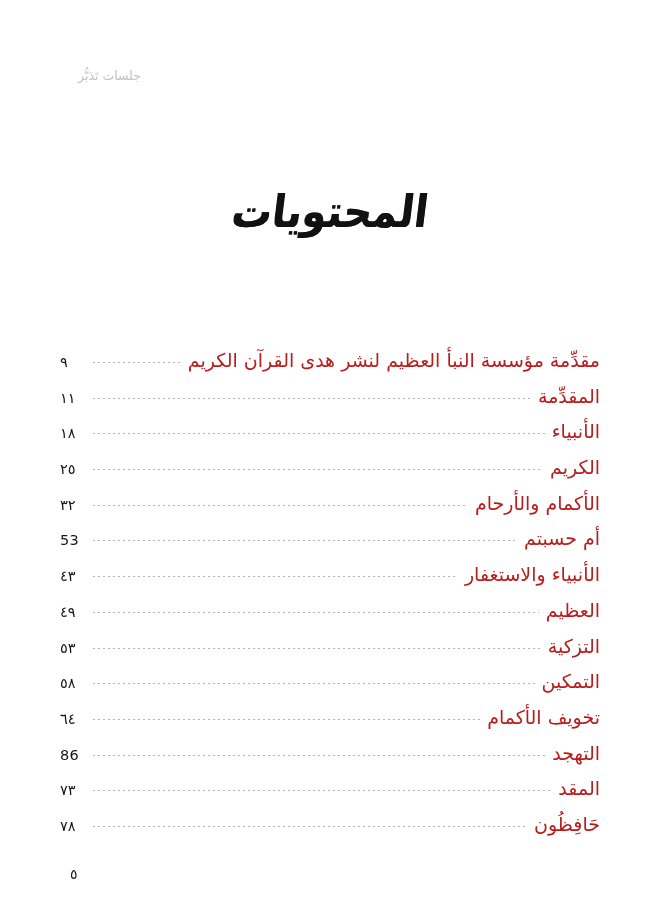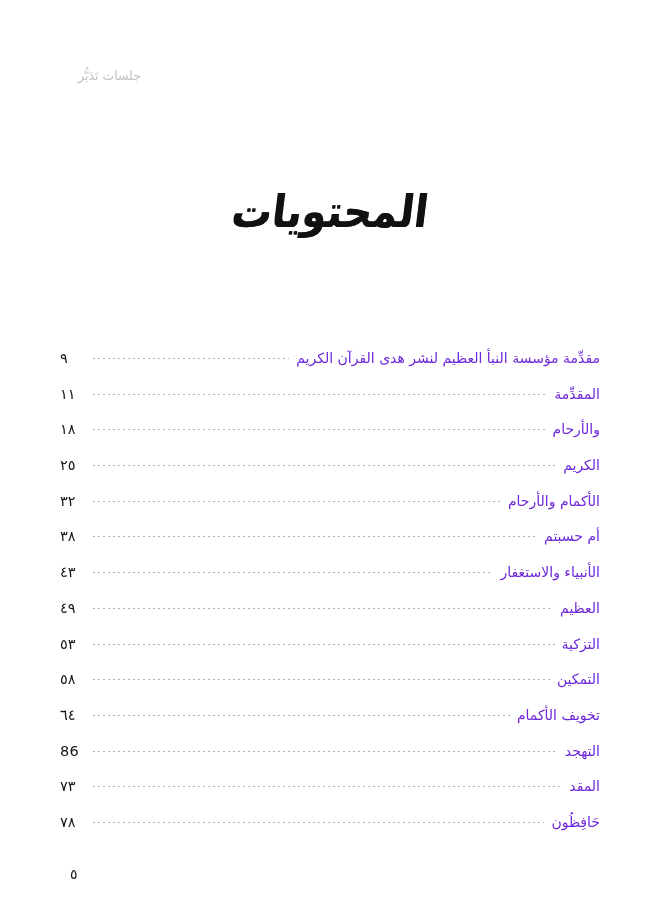--- a/index.html
+++ b/index.html
@@ -73,22 +73,22 @@
     width: 540px;
   }
   .toc-row {
     display: flex;
     align-items: baseline;
     direction: rtl;
     height: 35.7px;
     white-space: nowrap;
   }
   .toc-title {
-    font-size: 14px;
-    color: #6d28d9;
+    font-size: 19px;
+    color: #b91c1c;
     direction: rtl;
     flex: 0 0 auto;
     order: 1;
     line-height: 1.1;
     letter-spacing: 0.1px;
   }
   .toc-leader {
     order: 2;
     flex: 1 1 auto;
     margin: 0 7px 0 7px;
@@ -138,38 +138,38 @@
         <span class="toc-title">مقدِّمة مؤسسة النبأ العظيم لنشر هدى القرآن الكريم</span>
         <span class="toc-leader"></span>
         <span class="toc-page">٩</span>
       </div>
       <div class="toc-row">
         <span class="toc-title">المقدِّمة</span>
         <span class="toc-leader"></span>
         <span class="toc-page">١١</span>
       </div>
       <div class="toc-row">
-        <span class="toc-title">والأرحام</span>
+        <span class="toc-title">الأنبياء</span>
         <span class="toc-leader"></span>
         <span class="toc-page">١٨</span>
       </div>
       <div class="toc-row">
         <span class="toc-title">الكريم</span>
         <span class="toc-leader"></span>
         <span class="toc-page">٢٥</span>
       </div>
       <div class="toc-row">
         <span class="toc-title">الأكمام والأرحام</span>
         <span class="toc-leader"></span>
         <span class="toc-page">٣٢</span>
       </div>
       <div class="toc-row">
         <span class="toc-title">أم حسبتم</span>
         <span class="toc-leader"></span>
-        <span class="toc-page">٣٨</span>
+        <span class="toc-page">53</span>
       </div>
       <div class="toc-row">
         <span class="toc-title">الأنبياء والاستغفار</span>
         <span class="toc-leader"></span>
         <span class="toc-page">٤٣</span>
       </div>
       <div class="toc-row">
         <span class="toc-title">العظيم</span>
         <span class="toc-leader"></span>
         <span class="toc-page">٤٩</span>

